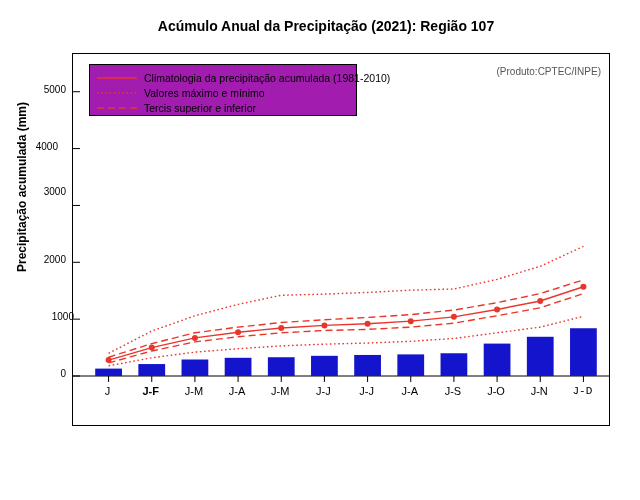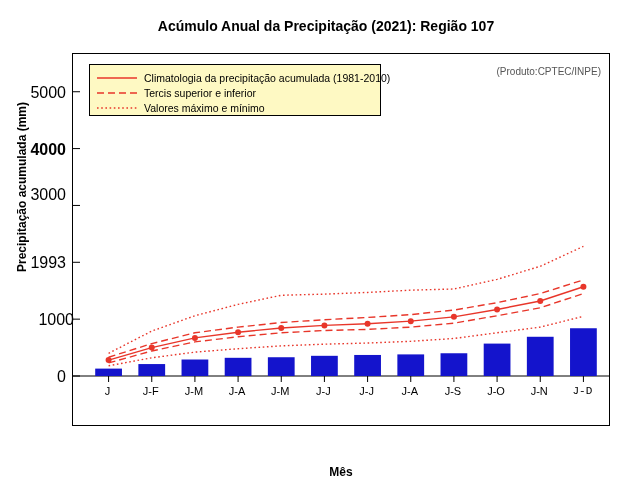--- a/index.html
+++ b/index.html
@@ -23,46 +23,45 @@
     position:absolute;
     left:-168px;top:180px;width:380px;
     transform:rotate(-90deg);transform-origin:center center;
     text-align:center;font-size:12px;font-weight:bold;color:#000;
   }
   #xlabel{
     position:absolute;left:72px;top:465px;width:538px;text-align:center;
     font-size:12px;font-weight:bold;color:#000;
   }
   .ytick{
-    position:absolute;width:58px;text-align:right;font-size:16px;color:#000;
+    position:absolute;width:58px;text-align:right;font-size:10px;color:#000;
   }
   .xtick{
     position:absolute;width:60px;text-align:center;font-size:11px;color:#000;
   }
   #legend{
-    position:absolute;left:16px;top:10px;width:292px;height:52px;
-    border:1px solid #000;background:#fef9c3;box-sizing:border-box;
+    position:absolute;left:16px;top:10px;width:268px;height:52px;
+    border:1px solid #000;background:#a21caf;box-sizing:border-box;
     padding:5px 6px 0 6px;
   }
   .legrow{display:flex;align-items:center;height:15px;}
   .legsample{width:42px;height:12px;flex:none;}
   .legtext{font-size:10.5px;color:#000;margin-left:6px;white-space:nowrap;}
   #source{
     position:absolute;right:8px;top:12px;font-size:10px;color:#555;
   }
 </style>
 </head>
 <body>
 
 <div id="root">
 
   <div id="title">Acúmulo Anual da Precipitação (2021): Região 107</div>
 
   <div id="ylabel">Precipitação acumulada (mm)</div>
-  <div id="xlabel">Mês</div>
 
   <div id="plotbox">
     <svg id="plotsvg" width="536" height="371">
         <line x1="0" y1="322" x2="536" y2="322" stroke="#000" stroke-width="1"></line>
         <line x1="0" y1="322" x2="7" y2="322" stroke="#000" stroke-width="1"></line>
         <line x1="0" y1="265.14814814814815" x2="7" y2="265.14814814814815" stroke="#000" stroke-width="1"></line>
         <line x1="0" y1="208.2962962962963" x2="7" y2="208.2962962962963" stroke="#000" stroke-width="1"></line>
         <line x1="0" y1="151.44444444444446" x2="7" y2="151.44444444444446" stroke="#000" stroke-width="1"></line>
         <line x1="0" y1="94.59259259259258" x2="7" y2="94.59259259259258" stroke="#000" stroke-width="1"></line>
         <line x1="0" y1="37.74074074074076" x2="7" y2="37.74074074074076" stroke="#000" stroke-width="1"></line>
@@ -111,43 +110,43 @@
 
     <div id="legend">
       <div class="legrow">
         <svg class="legsample" viewBox="0 0 42 12">
           <line x1="1" y1="6" x2="41" y2="6" stroke="#e8362a" stroke-width="1.4"></line>
         </svg>
         <span class="legtext">Climatologia da precipitação acumulada (1981-2010)</span>
       </div>
       <div class="legrow">
         <svg class="legsample" viewBox="0 0 42 12">
+          <line x1="1" y1="6" x2="41" y2="6" stroke="#e8362a" stroke-width="1.4" stroke-dasharray="1.6,2.6"></line>
+        </svg>
+        <span class="legtext">Valores máximo e mínimo</span>
+      </div>
+      <div class="legrow">
+        <svg class="legsample" viewBox="0 0 42 12">
           <line x1="1" y1="6" x2="41" y2="6" stroke="#e8362a" stroke-width="1.4" stroke-dasharray="7,4"></line>
         </svg>
         <span class="legtext">Tercis superior e inferior</span>
-      </div>
-      <div class="legrow">
-        <svg class="legsample" viewBox="0 0 42 12">
-          <line x1="1" y1="6" x2="41" y2="6" stroke="#e8362a" stroke-width="1.4" stroke-dasharray="1.6,2.6"></line>
-        </svg>
-        <span class="legtext">Valores máximo e mínimo</span>
       </div>
     </div>
 
     <div id="source">(Produto:CPTEC/INPE)</div>
   </div>
 
 <div class="ytick" style="left: 8px; top: 368px;">0</div>
     <div class="ytick" style="left: 16px; top: 311.148px;">1000</div>
-    <div class="ytick" style="left: 8px; top: 254.296px;">1993</div>
+    <div class="ytick" style="left: 8px; top: 254.296px;">2000</div>
     <div class="ytick" style="left: 8px; top: 186px;">3000</div>
-    <div class="ytick" style="left: 8px; top: 140.593px; font-weight: bold;">4000</div>
+    <div class="ytick" style="left: 0; top: 140.593px;">4000</div>
     <div class="ytick" style="left: 8px; top: 83.7407px;">5000</div>
     <div class="xtick" style="left: 77.5833px; top: 385px;">J</div>
-    <div class="xtick" style="left: 120.75px; top: 385px;">J-F</div>
+    <div class="xtick" style="left: 120.75px; top: 385px; font-weight: bold;">J-F</div>
     <div class="xtick" style="left: 163.917px; top: 385px;">J-M</div>
     <div class="xtick" style="left: 207.083px; top: 385px;">J-A</div>
     <div class="xtick" style="left: 250.25px; top: 385px;">J-M</div>
     <div class="xtick" style="left: 293.417px; top: 385px;">J-J</div>
     <div class="xtick" style="left: 336.583px; top: 385px;">J-J</div>
     <div class="xtick" style="left: 379.75px; top: 385px;">J-A</div>
     <div class="xtick" style="left: 422.917px; top: 385px;">J-S</div>
     <div class="xtick" style="left: 466.083px; top: 385px;">J-O</div>
     <div class="xtick" style="left: 509.25px; top: 385px;">J-N</div>
     <div class="xtick" style="left: 552.417px; top: 385px; font-family: Liberation Mono, monospace;">J-D</div>

